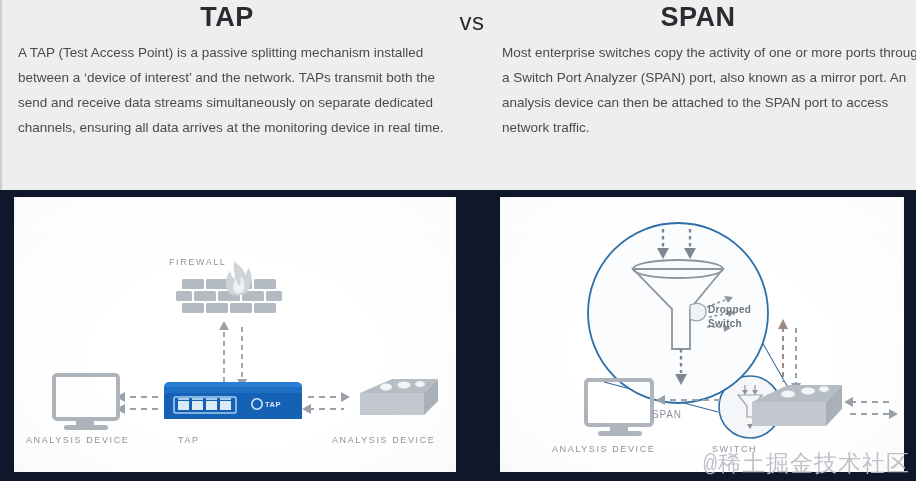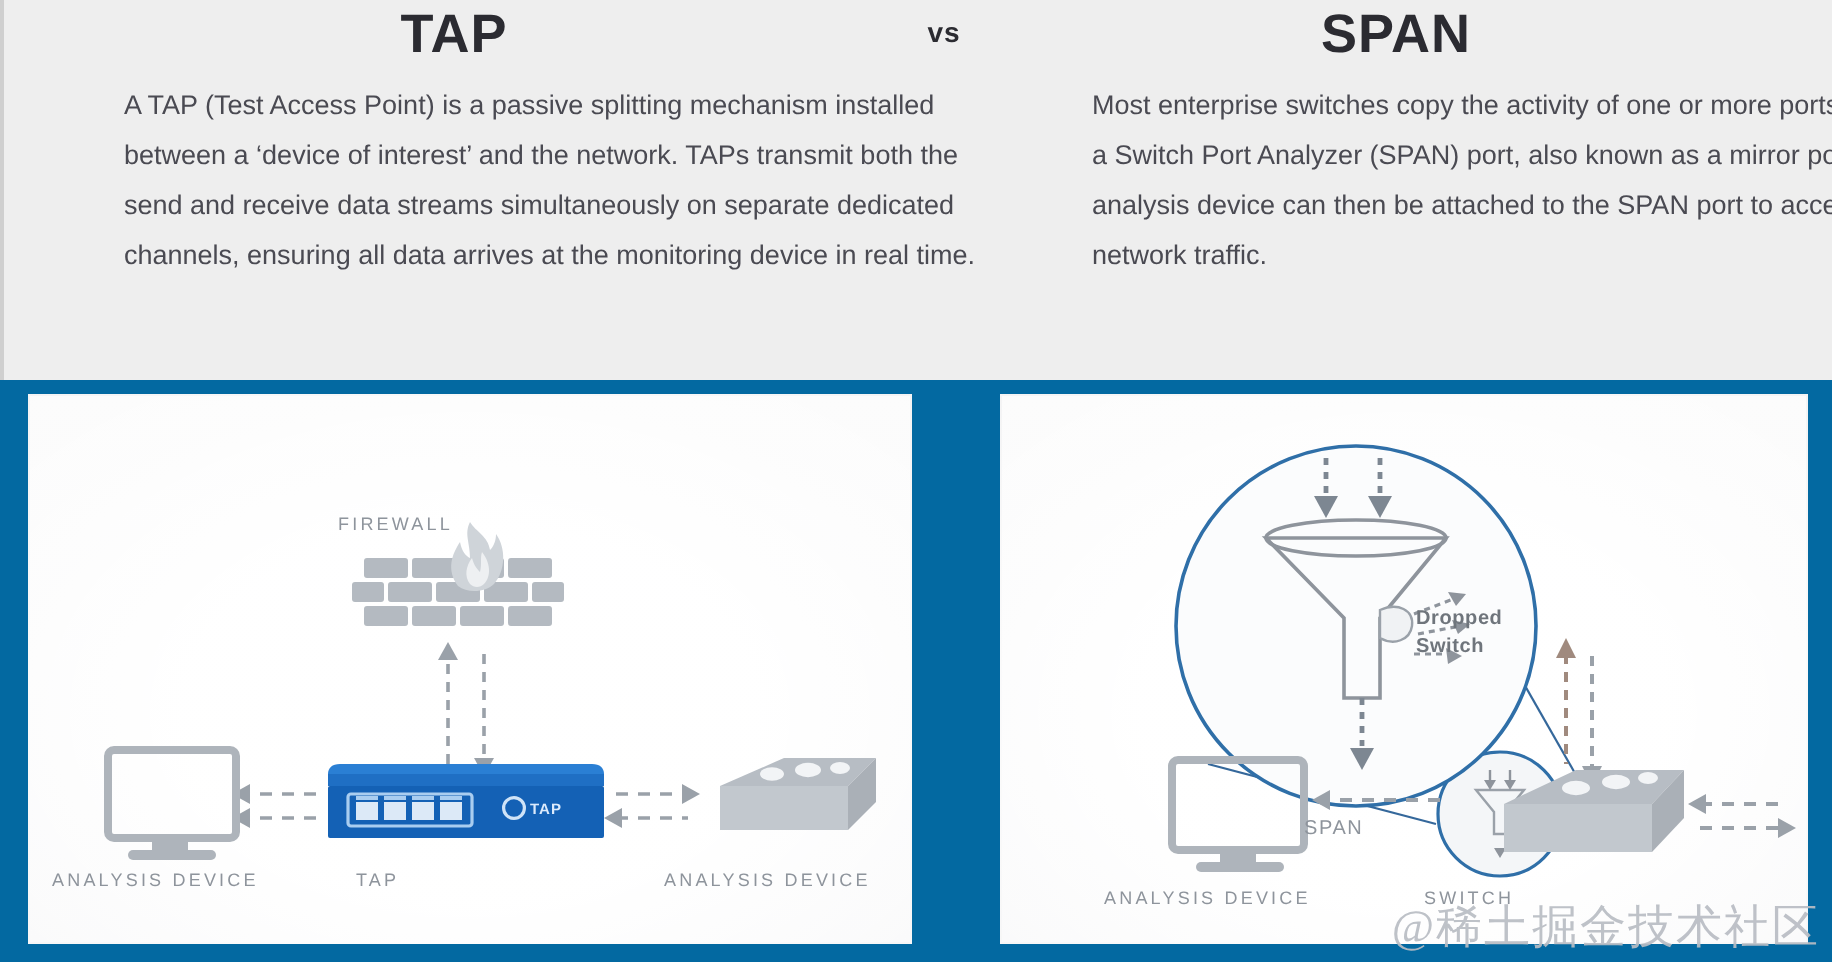--- a/index.html
+++ b/index.html
@@ -2,48 +2,47 @@
 <html><head>
 <meta charset="utf-8">
 <style>
   html,body{margin:0;padding:0;}
   body{
     width:916px;height:481px;overflow:hidden;
     background:#ffffff;
     font-family:"Liberation Sans", sans-serif;
     position:relative;
   }
-  .page{position:relative;width:916px;height:481px;overflow:hidden;background:#0369a1;}
+  .page{position:relative;width:916px;height:481px;overflow:hidden;background:#0f172a;}
 
   
   .band{
     position:absolute;left:0;top:0;width:916px;height:190px;
     background:#eeeeee;
     box-sizing:border-box;
     border-left:2px solid #cfcfcf;
   }
   .band-inner{position:relative;width:100%;height:100%;}
 
   .col-title{
     position:absolute;
     font-weight:bold;
     color:#2b2b31;
     letter-spacing:0.5px;
     text-align:center;
   }
   #title-tap{left:140px;top:2px;width:170px;font-size:27px;}
   #title-span{left:596px;top:2px;width:200px;font-size:27px;}
-  #title-vs{left:440px;top:8px;width:60px;font-size:14px;font-weight:bold;color:#2b2b31;}
+  #title-vs{left:440px;top:8px;width:60px;font-size:24px;font-weight:normal;color:#2b2b31;}
 
   .col-body{
     position:absolute;
     font-size:13.5px;
     line-height:25px;
     color:#4a4a52;
-    margin-left:44px;
   }
   #body-tap{left:16px;top:40px;width:432px;}
   #body-span{left:500px;top:40px;width:424px;}
 
   
   .panel{
     position:absolute;
     background:
       radial-gradient(circle at 14px 14px, rgba(190,196,204,0.55) 0.9px, transparent 1.1px) 0 0/6px 6px,
       linear-gradient(180deg,#fbfbfb 0%,#f7f7f8 100%);
@@ -70,21 +69,21 @@
   .lbl.small{font-size:8.5px;letter-spacing:1.3px;font-weight:bold;}
 
   svg{display:block;overflow:visible;}
 
   
   .watermark{
     position:absolute;
     right:6px;bottom:2px;
     font-size:23px;
     color:#b9bdc4;
-    font-family:Liberation Serif, serif;
+    font-family:Liberation Mono, monospace;
     letter-spacing:1px;
     white-space:nowrap;
     opacity:.92;
   }
 </style>
 </head>
 <body>
 
 <div class="page">
 

